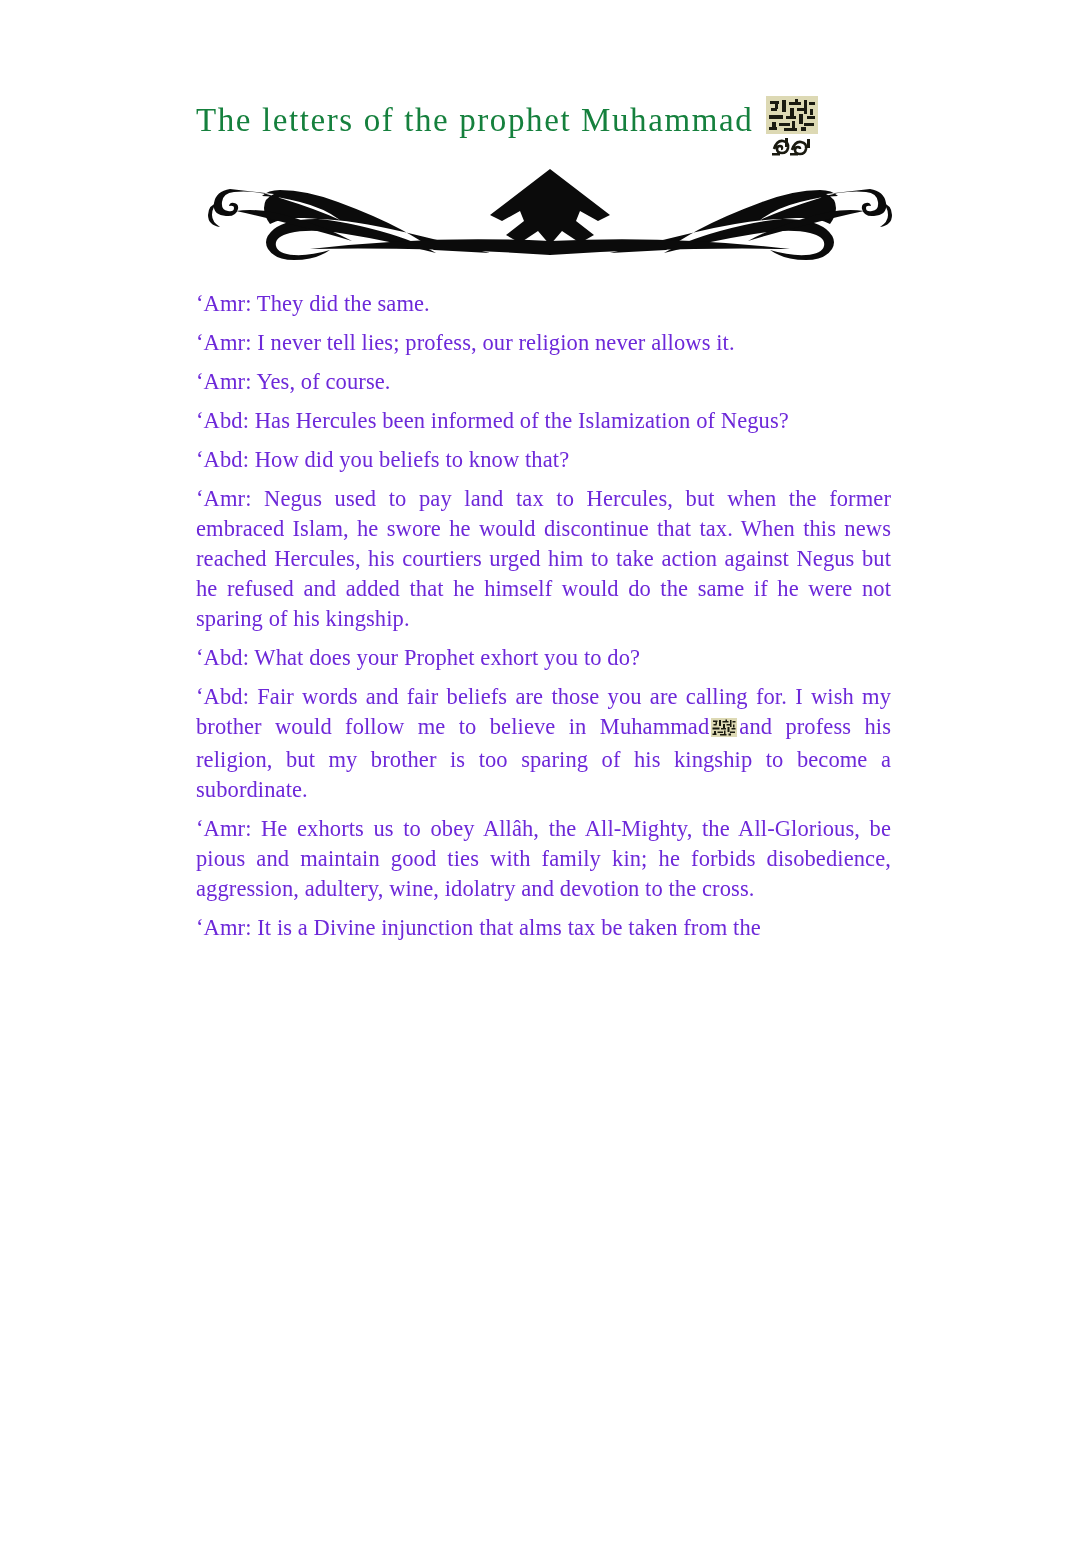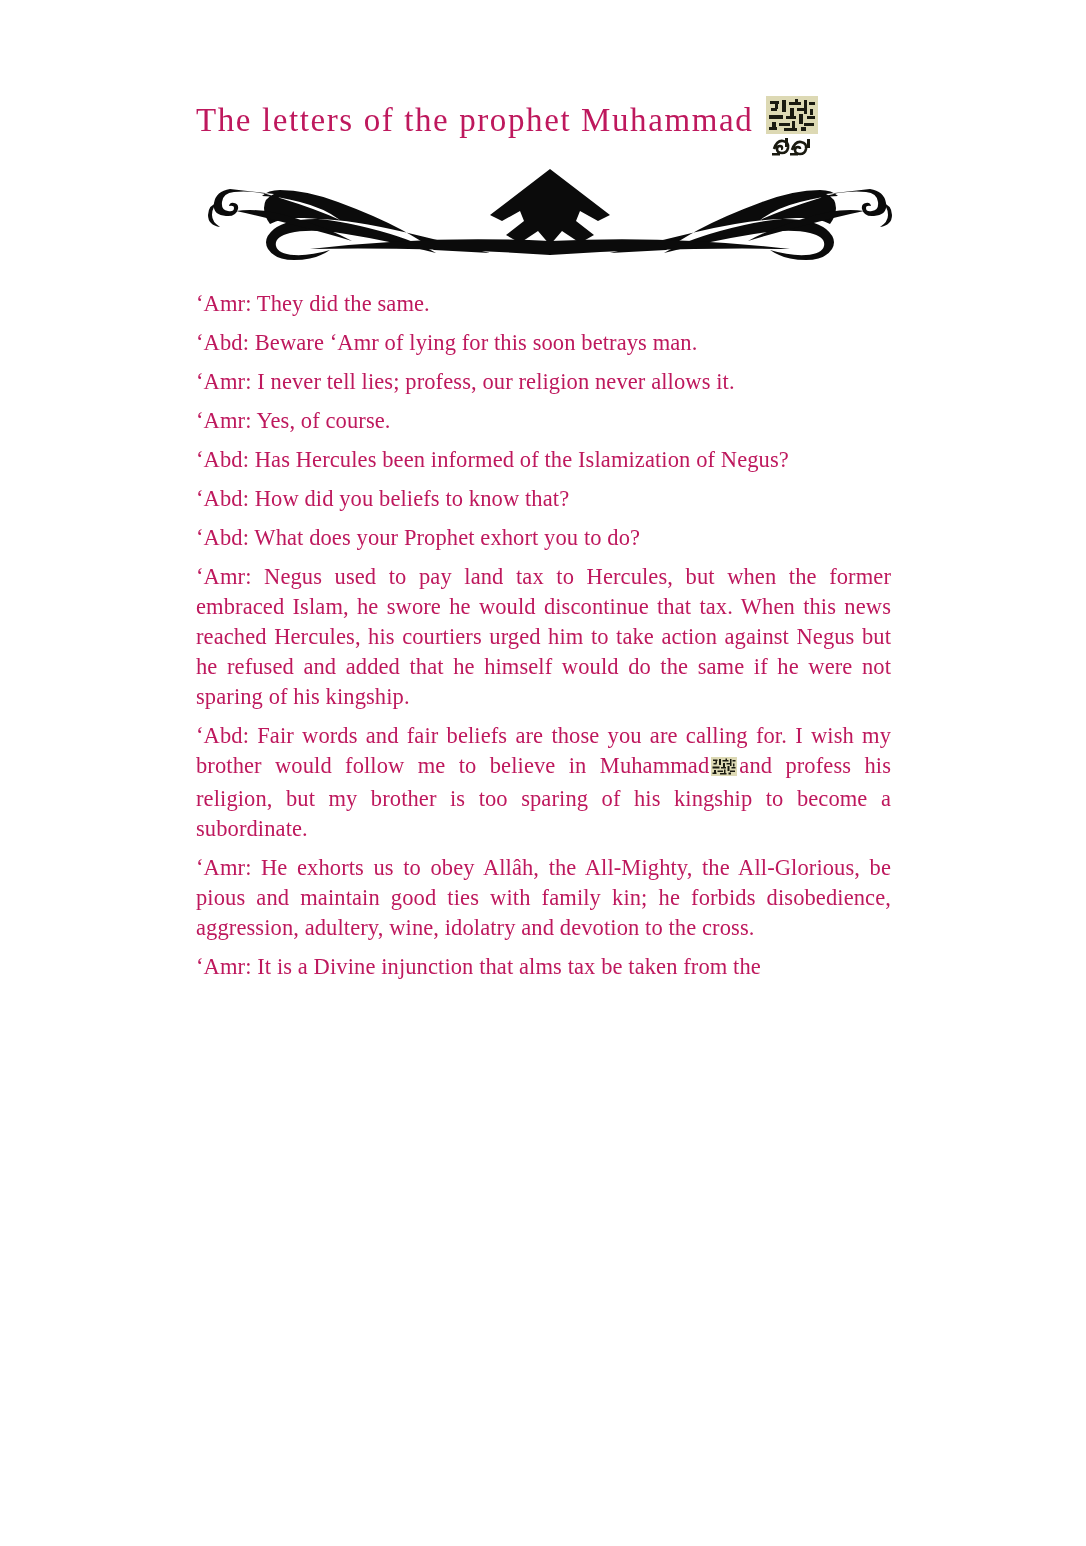--- a/index.html
+++ b/index.html
@@ -39,21 +39,21 @@
     justify-content: flex-start;
     white-space: nowrap;
   }
 
   .doc-title {
     font-family: "Liberation Serif", "DejaVu Serif", serif;
     font-size: 33px;
     font-weight: 400;
     letter-spacing: 1.6px;
     line-height: 1;
-    color: #be185d;
+    color: #15803d;
     padding-top: 8px;
   }
 
   
   .seal-stack {
     margin-left: 10px;
     display: flex;
     flex-direction: column;
     align-items: center;
     width: 58px;
@@ -82,21 +82,21 @@
     top: 289px;
     width: 695px;
   }
 
   .para {
     margin: 0 0 9px 0;
     font-size: 22.5px;
     line-height: 30px;
     text-align: justify;
     text-justify: inter-word;
-    color: #be185d;
+    color: #6d28d9;
     letter-spacing: 0.1px;
   }
   .para.last { margin-bottom: 12px; }
   .para.single { text-align: left; }
 
   .inline-seal {
     display: inline-block;
     vertical-align: -3px;
     margin: 0 2px;
   }
@@ -200,33 +200,32 @@
         <path d="M120 84 q120 -14 240 -8 q120 -6 240 8
                  q-120 -2 -240 6 q-120 -8 -240 -6 Z"></path>
       </g>
     </svg>
   </div>
 
   <div class="body-text">
 
     <p class="para single">‘Amr: They did the same.</p>
 
-    <p class="para single">‘Abd: Beware ‘Amr of lying for this soon betrays man.</p>
 
     <p class="para single">‘Amr: I never tell lies; profess, our religion never allows it.</p>
 
     <p class="para single">‘Amr: Yes, of course.</p>
 
     <p class="para single">‘Abd: Has Hercules been informed of the Islamization of Negus?</p>
 
     <p class="para single">‘Abd: How did you beliefs to know that?</p>
 
+    <p class="para">‘Amr: Negus used to pay land tax to Hercules, but when the former embraced Islam, he swore he would discontinue that tax. When this news reached Hercules, his courtiers urged him to take action against Negus but he refused and added that he himself would do the same if he were not sparing of his kingship.</p>
+
     <p class="para single">‘Abd: What does your Prophet exhort you to do?</p>
-
-    <p class="para">‘Amr: Negus used to pay land tax to Hercules, but when the former embraced Islam, he swore he would discontinue that tax. When this news reached Hercules, his courtiers urged him to take action against Negus but he refused and added that he himself would do the same if he were not sparing of his kingship.</p>
 
     <p class="para">
       <span>‘Abd: Fair words and fair beliefs are those you are calling for. I wish my brother would follow me to believe in Muhammad</span><span class="inline-seal"><svg width="26" height="19" viewBox="0 0 52 38">
           <rect x="0" y="0" width="52" height="38" fill="#ddd9b4"></rect>
           <g fill="#1a1a10">
             <rect x="4" y="5" width="9" height="3"></rect>
             <rect x="16" y="4" width="4" height="12"></rect>
             <rect x="23" y="6" width="12" height="3"></rect>
             <rect x="38" y="4" width="3" height="14"></rect>
             <rect x="43" y="6" width="6" height="3"></rect>

